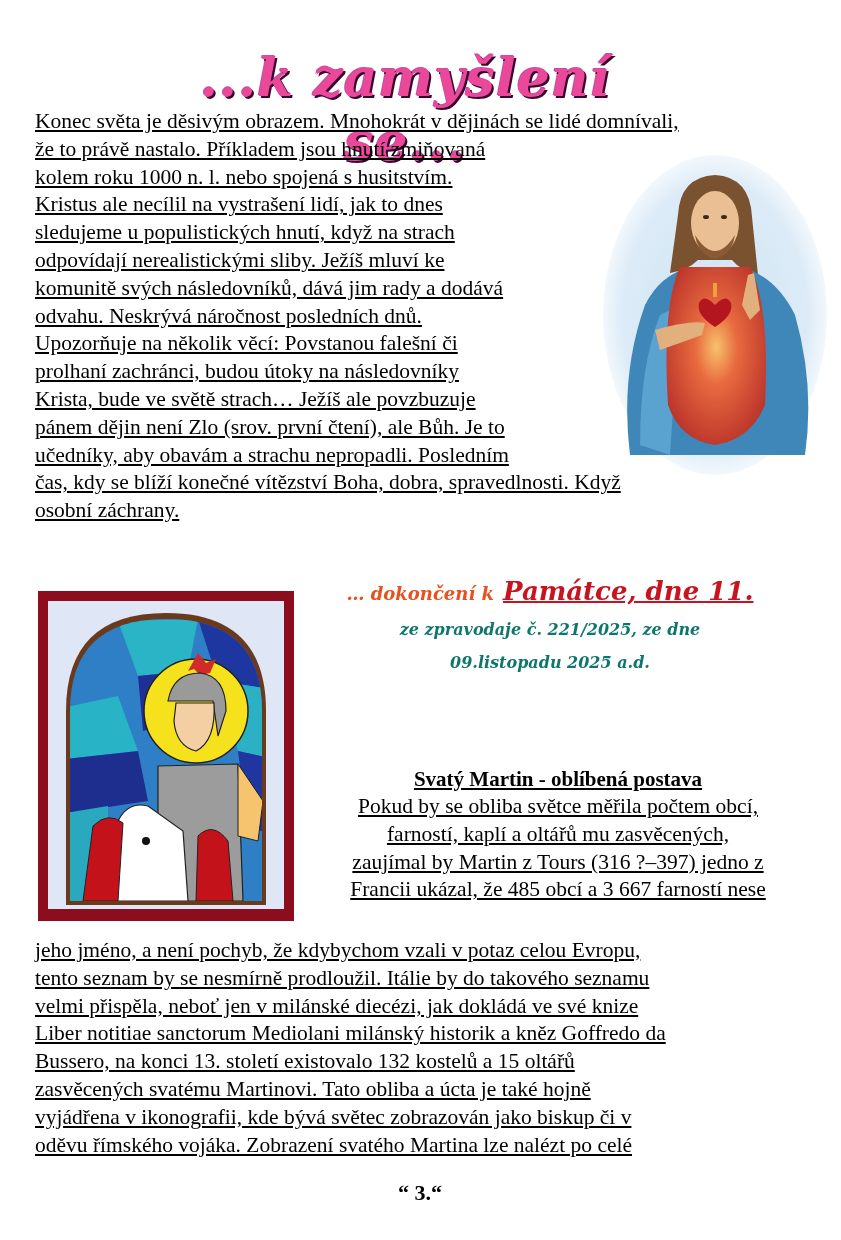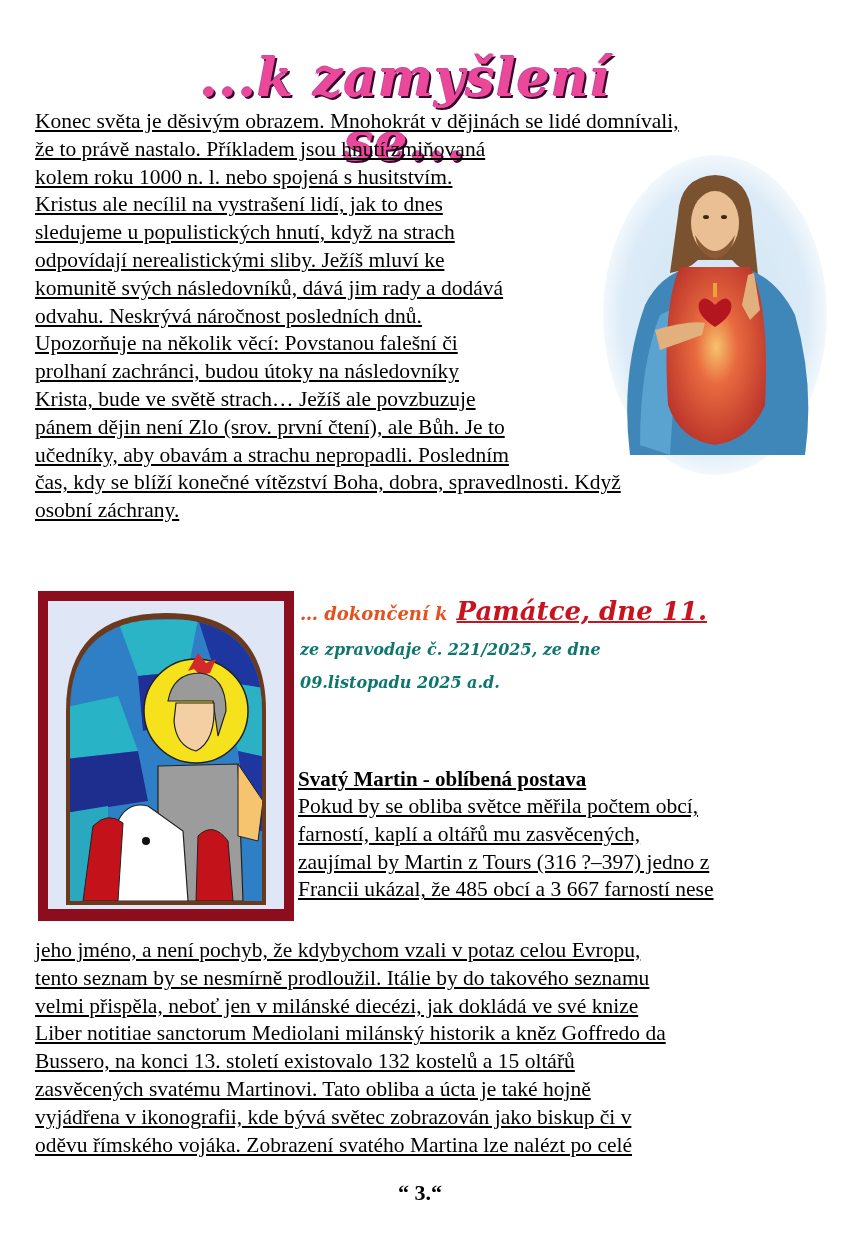--- a/index.html
+++ b/index.html
@@ -22,30 +22,30 @@
     position: absolute; left: 600px; top: 155px; width: 230px; height: 325px;
   }
 
   .martin-frame {
     position: absolute; left: 38px; top: 591px; width: 256px; height: 330px;
     background: #8b0d1e; box-sizing: border-box; padding: 10px 10px 12px 10px;
   }
   .martin-inner { width: 100%; height: 100%; background: #dfe6f6; position: relative; }
 
   .heading2 {
-    position: absolute; left: 300px; top: 592px; width: 500px; text-align: left;
+    position: absolute; left: 300px; top: 572px; width: 500px; text-align: center;
     font-family: "DejaVu Serif", serif; font-style: italic; font-weight: bold;
   }
   .h2-line1 { font-size: 26px; line-height: 38px; white-space: nowrap; }
   .h2-small { color: #e5521f; font-size: 18px; }
   .h2-big { color: #c8141e; text-decoration: underline; text-decoration-thickness: 2px; }
   .h2-line2 { font-size: 26px; line-height: 38px; color: #c8141e; white-space: nowrap; }
   .h2-line3, .h2-line4 { font-size: 16px; line-height: 33px; color: #0f766e; white-space: nowrap; }
 
-  .para2 { position: absolute; left: 298px; top: 765px; width: 520px; }
+  .para2 { position: absolute; left: 298px; top: 765px; width: 520px; text-align: center; }
   .subhead { font-weight: bold; font-size: 21px; line-height: 28px; }
   .para3 { position: absolute; left: 35px; top: 937px; width: 790px; }
 
   .page-num {
     position: absolute; left: 380px; top: 1180px; width: 80px; text-align: center;
     font-weight: bold; font-size: 22px;
   }
 </style>
 </head>
 <body>

